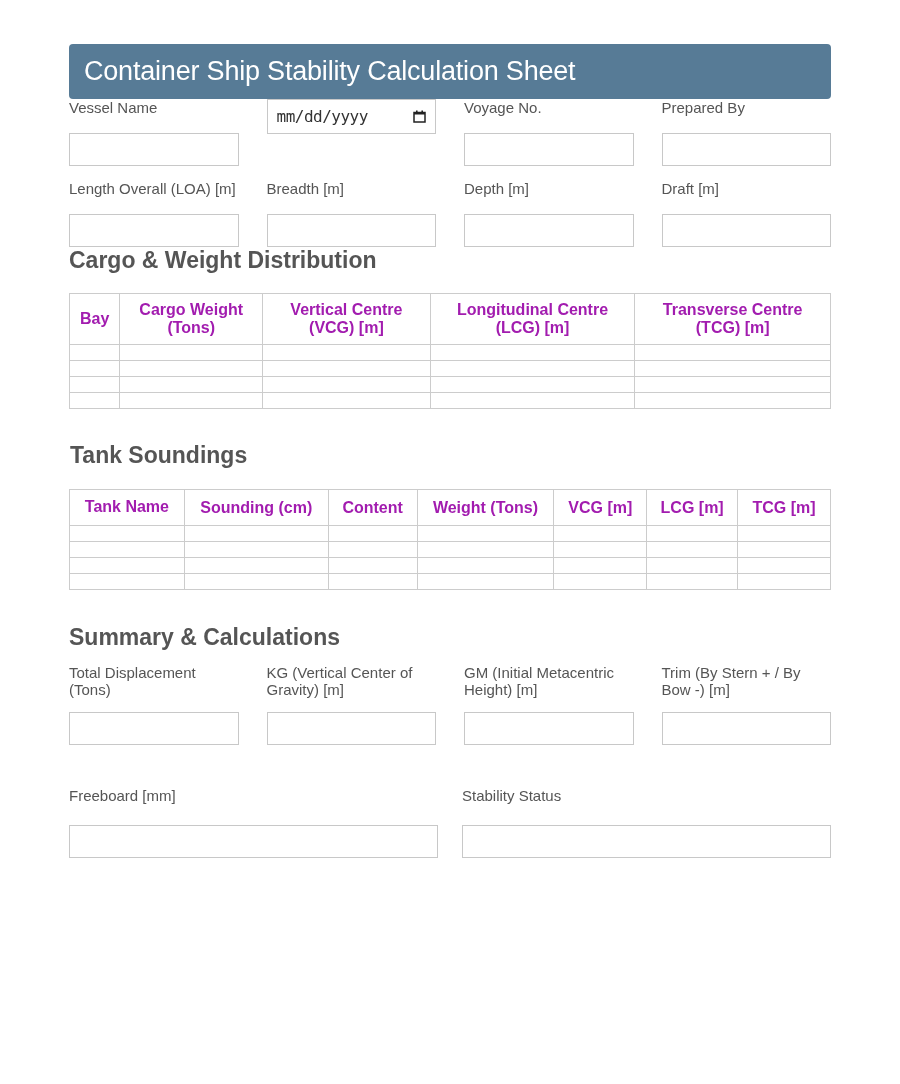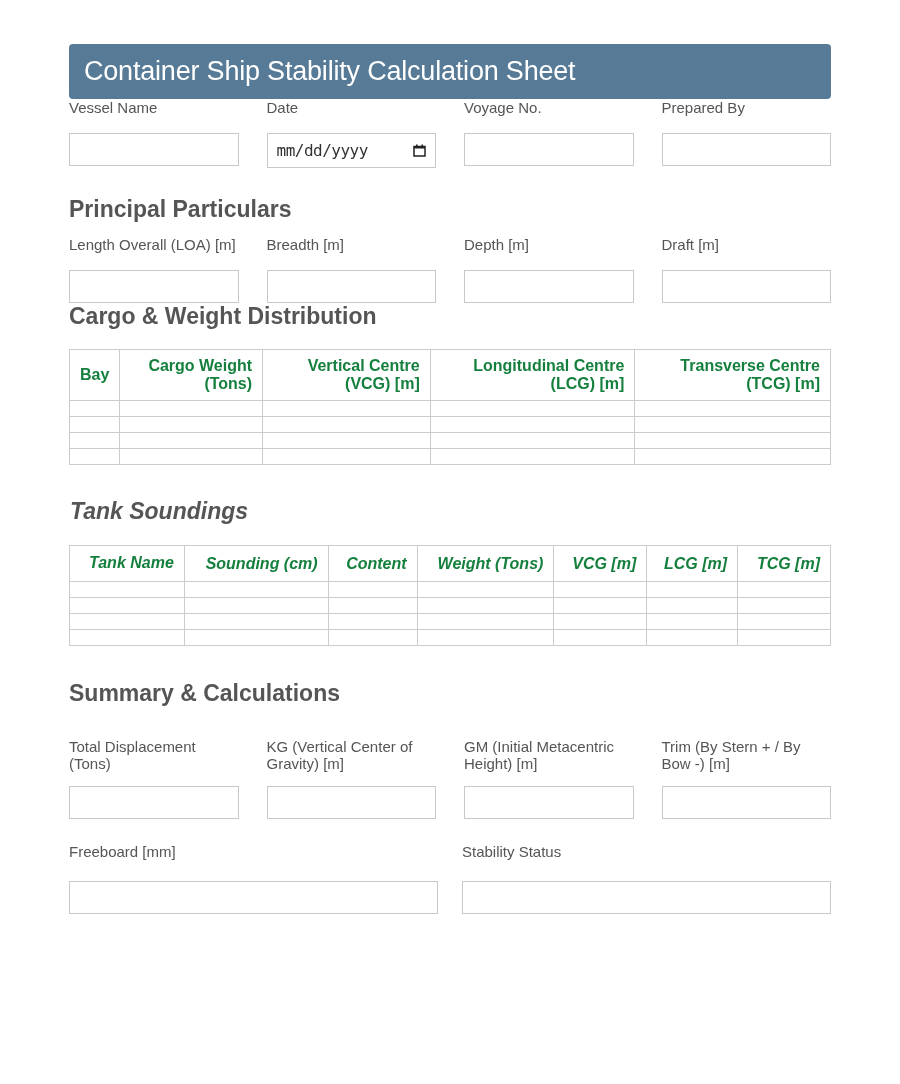--- a/index.html
+++ b/index.html
@@ -37,63 +37,61 @@
       background: #fff;
     }
     .date-input .ph { font-family: "DejaVu Sans Mono", monospace; font-size: 16px; color: #333; letter-spacing: -0.5px; }
     .cal-icon { width: 13px; height: 13px; display: inline-block; }
     h2 {
       margin: 0; font-size: 23px; font-weight: bold; color: #555555; line-height: 26px;
     }
     table { border-collapse: collapse; width: 762px; }
     th, td { border: 1px solid #cccccc; }
     th {
-      text-align: right; font-size: 16px; font-weight: bold; color: #15803d;
+      text-align: center; font-size: 16px; font-weight: bold; color: #a21caf;
       padding: 7px 10px; line-height: 18px; vertical-align: middle;
     }
     td { height: 15px; padding: 0; }
   </style>
 </head>
 <body>
 
 <div class="sheet">
 
   <div class="header">
     <h1>Container Ship Stability Calculation Sheet</h1>
   </div>
 
 
   <div class="grid4">
     <div class="field">
       <label>Vessel Name</label>
       <input type="text" value="" style="">
     </div>
     <div class="field">
-      <label>Date</label>
       <div class="date-input">
         <span class="ph">mm/dd/yyyy</span>
         <svg class="cal-icon" viewBox="0 0 13 13">
           <rect x="1" y="2.5" width="11" height="9.5" fill="none" stroke="#222" stroke-width="1.5"></rect>
           <rect x="1" y="2" width="11" height="2.5" fill="#222"></rect>
           <rect x="3" y="0.5" width="1.6" height="2.5" fill="#222"></rect>
           <rect x="8.4" y="0.5" width="1.6" height="2.5" fill="#222"></rect>
         </svg>
       </div>
     </div>
     <div class="field">
       <label>Voyage No.</label>
       <input type="text" value="" style="">
     </div>
     <div class="field">
       <label>Prepared By</label>
       <input type="text" value="" style="">
     </div>
   </div>
 
-  <h2 style="margin-top:28px;">Principal Particulars</h2>
   <div class="grid4" style="margin-top:14px;">
     <div class="field">
       <label>Length Overall (LOA) [m]</label>
       <input type="text" value="" style="">
     </div>
     <div class="field">
       <label>Breadth [m]</label>
       <input type="text" value="" style="">
     </div>
     <div class="field">
@@ -149,22 +147,22 @@
       <tr>
         <td></td>
         <td></td>
         <td></td>
         <td></td>
         <td></td>
       </tr>
     </tbody>
   </table>
 
-  <h2 style="margin-top:33px;padding-left:1px;font-style:italic;">Tank Soundings</h2>
-  <table style="margin-top:21px;font-style:italic;">
+  <h2 style="margin-top:33px;padding-left:1px;">Tank Soundings</h2>
+  <table style="margin-top:21px;">
     <colgroup>
       <col style="width:115px">
         <col style="width:144px">
         <col style="width:89px">
         <col style="width:137px">
         <col style="width:93px">
         <col style="width:91px">
         <col style="width:93px">
     </colgroup>
     <thead>
@@ -212,39 +210,39 @@
         <td></td>
         <td></td>
         <td></td>
         <td></td>
         <td></td>
       </tr>
     </tbody>
   </table>
 
   <h2 style="margin-top:34px;">Summary &amp; Calculations</h2>
-  <div class="grid4" style="margin-top:32px;">
+  <div class="grid4" style="margin-top:14px;">
     <div class="field">
       <label class="label-2line">Total Displacement (Tons)</label>
       <input type="text" value="" style="">
     </div>
     <div class="field">
       <label class="label-2line">KG (Vertical Center of Gravity) [m]</label>
       <input type="text" value="" style="">
     </div>
     <div class="field">
       <label class="label-2line">GM (Initial Metacentric Height) [m]</label>
       <input type="text" value="" style="">
     </div>
     <div class="field">
       <label class="label-2line">Trim (By Stern + / By Bow -) [m]</label>
       <input type="text" value="" style="">
     </div>
   </div>
-  <div class="grid2" style="margin-top:24px;">
+  <div class="grid2" style="margin-top:42px;">
     <div class="field">
       <label style="height:38px;">Freeboard [mm]</label>
       <input type="text" value="" style="">
     </div>
     <div class="field">
       <label style="height:38px;">Stability Status</label>
       <input type="text" value="" style="">
     </div>
   </div>
 

